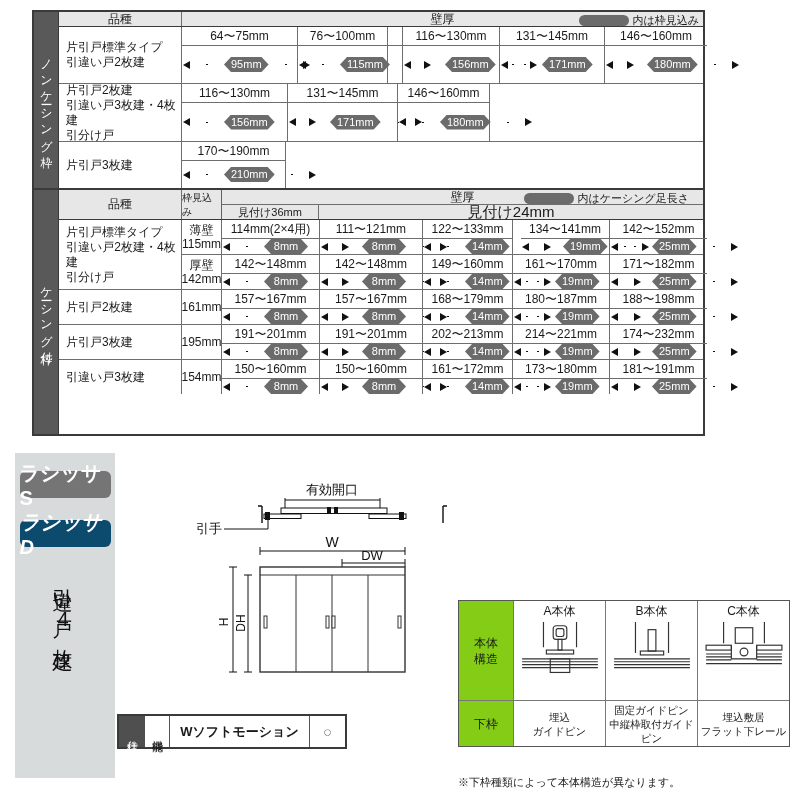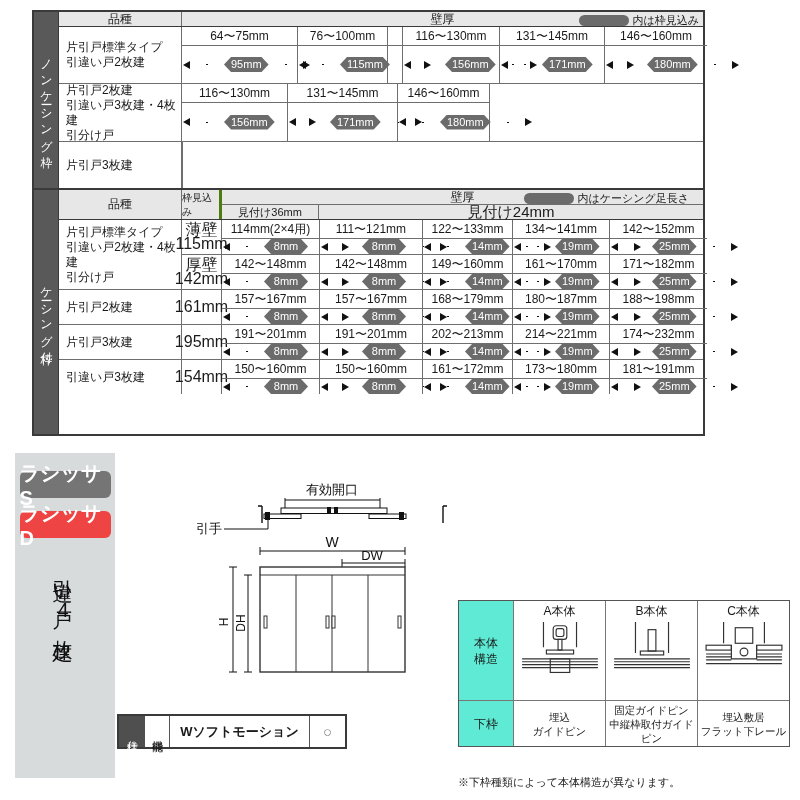--- a/index.html
+++ b/index.html
@@ -15,55 +15,55 @@
         display:flex;align-items:center;justify-content:center;font-size:12px;letter-spacing:2px;border-right:1px solid #3a3a3a;}
   .tmain{flex:1;display:flex;flex-direction:column;min-width:0;}
   .thead{display:flex;background:#e7e7e7;border-bottom:1px solid #3a3a3a;font-size:12px;height:15px;flex:none;}
   .hkind{width:123px;flex:none;border-right:1px solid #6e6e6e;text-align:center;line-height:15px;}
   .hrest{flex:1;position:relative;text-align:center;line-height:15px;}
   .legend{position:absolute;top:1px;display:flex;align-items:center;gap:3px;font-size:11px;}
   .legend .lcap{width:50px;height:11px;background:#6b6b6b;border-radius:6px;}
   .t1 .legend{right:4px;}
   .thead2{display:flex;background:#e7e7e7;border-bottom:1px solid #3a3a3a;font-size:12px;height:30px;flex:none;}
   .h2kind{width:123px;flex:none;border-right:1px solid #6e6e6e;display:flex;align-items:center;justify-content:center;}
-  .h2depth{width:40px;flex:none;border-right:3px solid #4d7c0f;display:flex;align-items:center;justify-content:center;font-size:10px;}
+  .h2depth{width:40px;flex:none;border-right:1px solid #4d7c0f;display:flex;align-items:center;justify-content:center;font-size:10px;}
   .h2rest{flex:1;display:flex;flex-direction:column;min-width:0;}
   .h2top{height:15px;position:relative;text-align:center;line-height:15px;border-bottom:1px solid #6e6e6e;}
   .h2top .legend{right:14px;}
   .h2sub{height:15px;display:flex;}
   .h2s36{width:97px;flex:none;border-right:1px solid #6e6e6e;text-align:center;line-height:14px;font-size:11px;}
   .h2s24{flex:1;text-align:center;line-height:14px;font-size:15px;}
   .trow{display:flex;flex:none;}
   .trow + .trow{border-top:1px solid #6e6e6e;}
   .tlabel{width:123px;flex:none;border-right:1px solid #6e6e6e;display:flex;flex-direction:column;justify-content:center;
           padding-left:7px;font-size:12px;line-height:15px;white-space:pre-line;}
   .tsubs{flex:1;display:flex;flex-direction:column;min-width:0;}
   .tsub{flex:1;display:flex;min-height:0;}
   .tsub + .tsub{border-top:1px solid #6e6e6e;}
   .tdepth{width:40px;flex:none;border-right:1px solid #6e6e6e;display:flex;align-items:center;justify-content:center;
-          font-size:16px;white-space:pre-line;text-align:center;line-height:14px;}
+          font-size:12px;white-space:pre-line;text-align:center;line-height:14px;}
   .tcells{flex:1;display:flex;min-width:0;}
   .dcell{display:flex;flex-direction:column;flex:none;}
   .dcell.bl{border-left:1px solid #6e6e6e;}
   .drange{height:19px;flex:none;border-bottom:1px solid #6e6e6e;font-size:12px;text-align:center;line-height:19px;white-space:nowrap;overflow:hidden;}
   .darrow{flex:1;display:flex;align-items:center;padding:0 1px;gap:16px;}
   .ah{width:0;height:0;border-top:4px solid transparent;border-bottom:4px solid transparent;flex:none;}
   .ah.l{border-right:7px solid #111;}
   .ah.r{border-left:7px solid #111;}
   .ln{flex:1;height:1px;background:#111;min-width:2px;}
   .cap{flex:none;min-width:44px;padding:0 7px;height:15px;line-height:15px;background:#6b6b6b;color:#fff;
        font-size:11px;text-align:center;clip-path:polygon(7px 0,calc(100% - 7px) 0,100% 50%,calc(100% - 7px) 100%,7px 100%,0 50%);}
   .dfill{flex:1;border-left:1px solid #6e6e6e;}
 
   
   .sidebar{position:absolute;left:15px;top:453px;width:100px;height:325px;background:#d7dbdb;}
   .badge{width:91px;height:27px;margin:0 auto;border-radius:6px;color:#fff;display:flex;align-items:center;
          justify-content:center;font-size:20px;font-weight:bold;cursor:pointer;}
   .badge.s{background:#757575;margin-top:18px;}
-  .badge.d{background:#ef4444;margin-top:13px;}
+  .badge.d{background:#0c4a6e;margin-top:22px;font-style:italic;}
   .vtitle{writing-mode:vertical-rl;text-orientation:upright;font-size:20px;letter-spacing:3px;
           margin:26px auto 0;color:#111;height:200px;width:24px;}
 
   
   .diag{position:absolute;left:150px;top:470px;}
   .diag text{font-family:"Liberation Sans",sans-serif;fill:#111;}
 
   
   .spec{position:absolute;left:117px;top:714px;height:35px;display:flex;border:2px solid #3a3a3a;background:#fff;}
   .spec .sc{display:flex;align-items:center;justify-content:center;}
@@ -71,21 +71,21 @@
   .spec .c2{width:25px;writing-mode:vertical-rl;text-orientation:upright;font-size:11px;border-right:1px solid #555;}
   .spec .c3{width:140px;font-size:13px;border-right:1px solid #555;font-weight:bold;}
   .spec .c4{width:35px;font-size:15px;color:#888;}
 
   
   .structure{position:absolute;left:458px;top:600px;width:332px;border:1px solid #555;background:#fff;
              display:grid;grid-template-columns:55px 92px 92px 91px;grid-template-rows:100px 45px;font-size:12px;}
   .structure>div{border-right:1px solid #777;border-bottom:1px solid #777;}
   .structure>div:nth-child(4n){border-right:none;}
   .structure>div:nth-child(n+5){border-bottom:none;}
-  .stlabel{background:#5eead4;display:flex;align-items:center;justify-content:center;white-space:pre-line;text-align:center;line-height:16px;}
+  .stlabel{background:#84cc16;display:flex;align-items:center;justify-content:center;white-space:pre-line;text-align:center;line-height:16px;}
   .stbody{display:flex;flex-direction:column;align-items:center;padding-top:3px;}
   .stbody .sttitle{font-size:12px;line-height:14px;}
   .stlower{display:flex;align-items:center;justify-content:center;white-space:pre-line;text-align:center;font-size:10.5px;line-height:14px;}
   .stnote{position:absolute;left:458px;top:775px;font-size:11px;color:#1a1a1a;}
   .ssvg path,.ssvg rect,.ssvg circle{stroke:#333;fill:none;stroke-width:1.2;}
 </style>
 </head>
 <body>
 
 <div class="canvas">
@@ -208,20 +208,30 @@
                   <div class="dfill"></div>
                 </div>
               </div>
             </div>
           </div>
           <div class="trow" style="height: 47px;">
             <div class="tlabel">片引戸3枚建</div>
             <div class="tsubs">
               <div class="tsub">
                 <div class="tcells">
+                  <div class="dcell" style="width: 103px;">
+                    <div class="drange">170〜190mm</div>
+                    <div class="darrow">
+                      <span class="ah l"></span>
+                      <span class="ln"></span>
+                      <span class="cap">210mm</span>
+                      <span class="ln"></span>
+                      <span class="ah r"></span>
+                    </div>
+                  </div>
                   <div class="dfill"></div>
                 </div>
               </div>
             </div>
           </div>
         </div>
     </div>
   </section>
 
   <section class="dimtable t2">
@@ -277,21 +287,21 @@
                   <div class="dcell bl" style="width: 90px;">
                     <div class="drange">122〜133mm</div>
                     <div class="darrow">
                       <span class="ah l"></span>
                       <span class="ln"></span>
                       <span class="cap">14mm</span>
                       <span class="ln"></span>
                       <span class="ah r"></span>
                     </div>
                   </div>
-                  <div class="dcell bl" style="width: 97px;">
+                  <div class="dcell bl" style="width: 97px; padding-left: 8px;">
                     <div class="drange">134〜141mm</div>
                     <div class="darrow">
                       <span class="ah l"></span>
                       <span class="ln"></span>
                       <span class="cap">19mm</span>
                       <span class="ln"></span>
                       <span class="ah r"></span>
                     </div>
                   </div>
                   <div class="dcell bl" style="width: 98px;">

